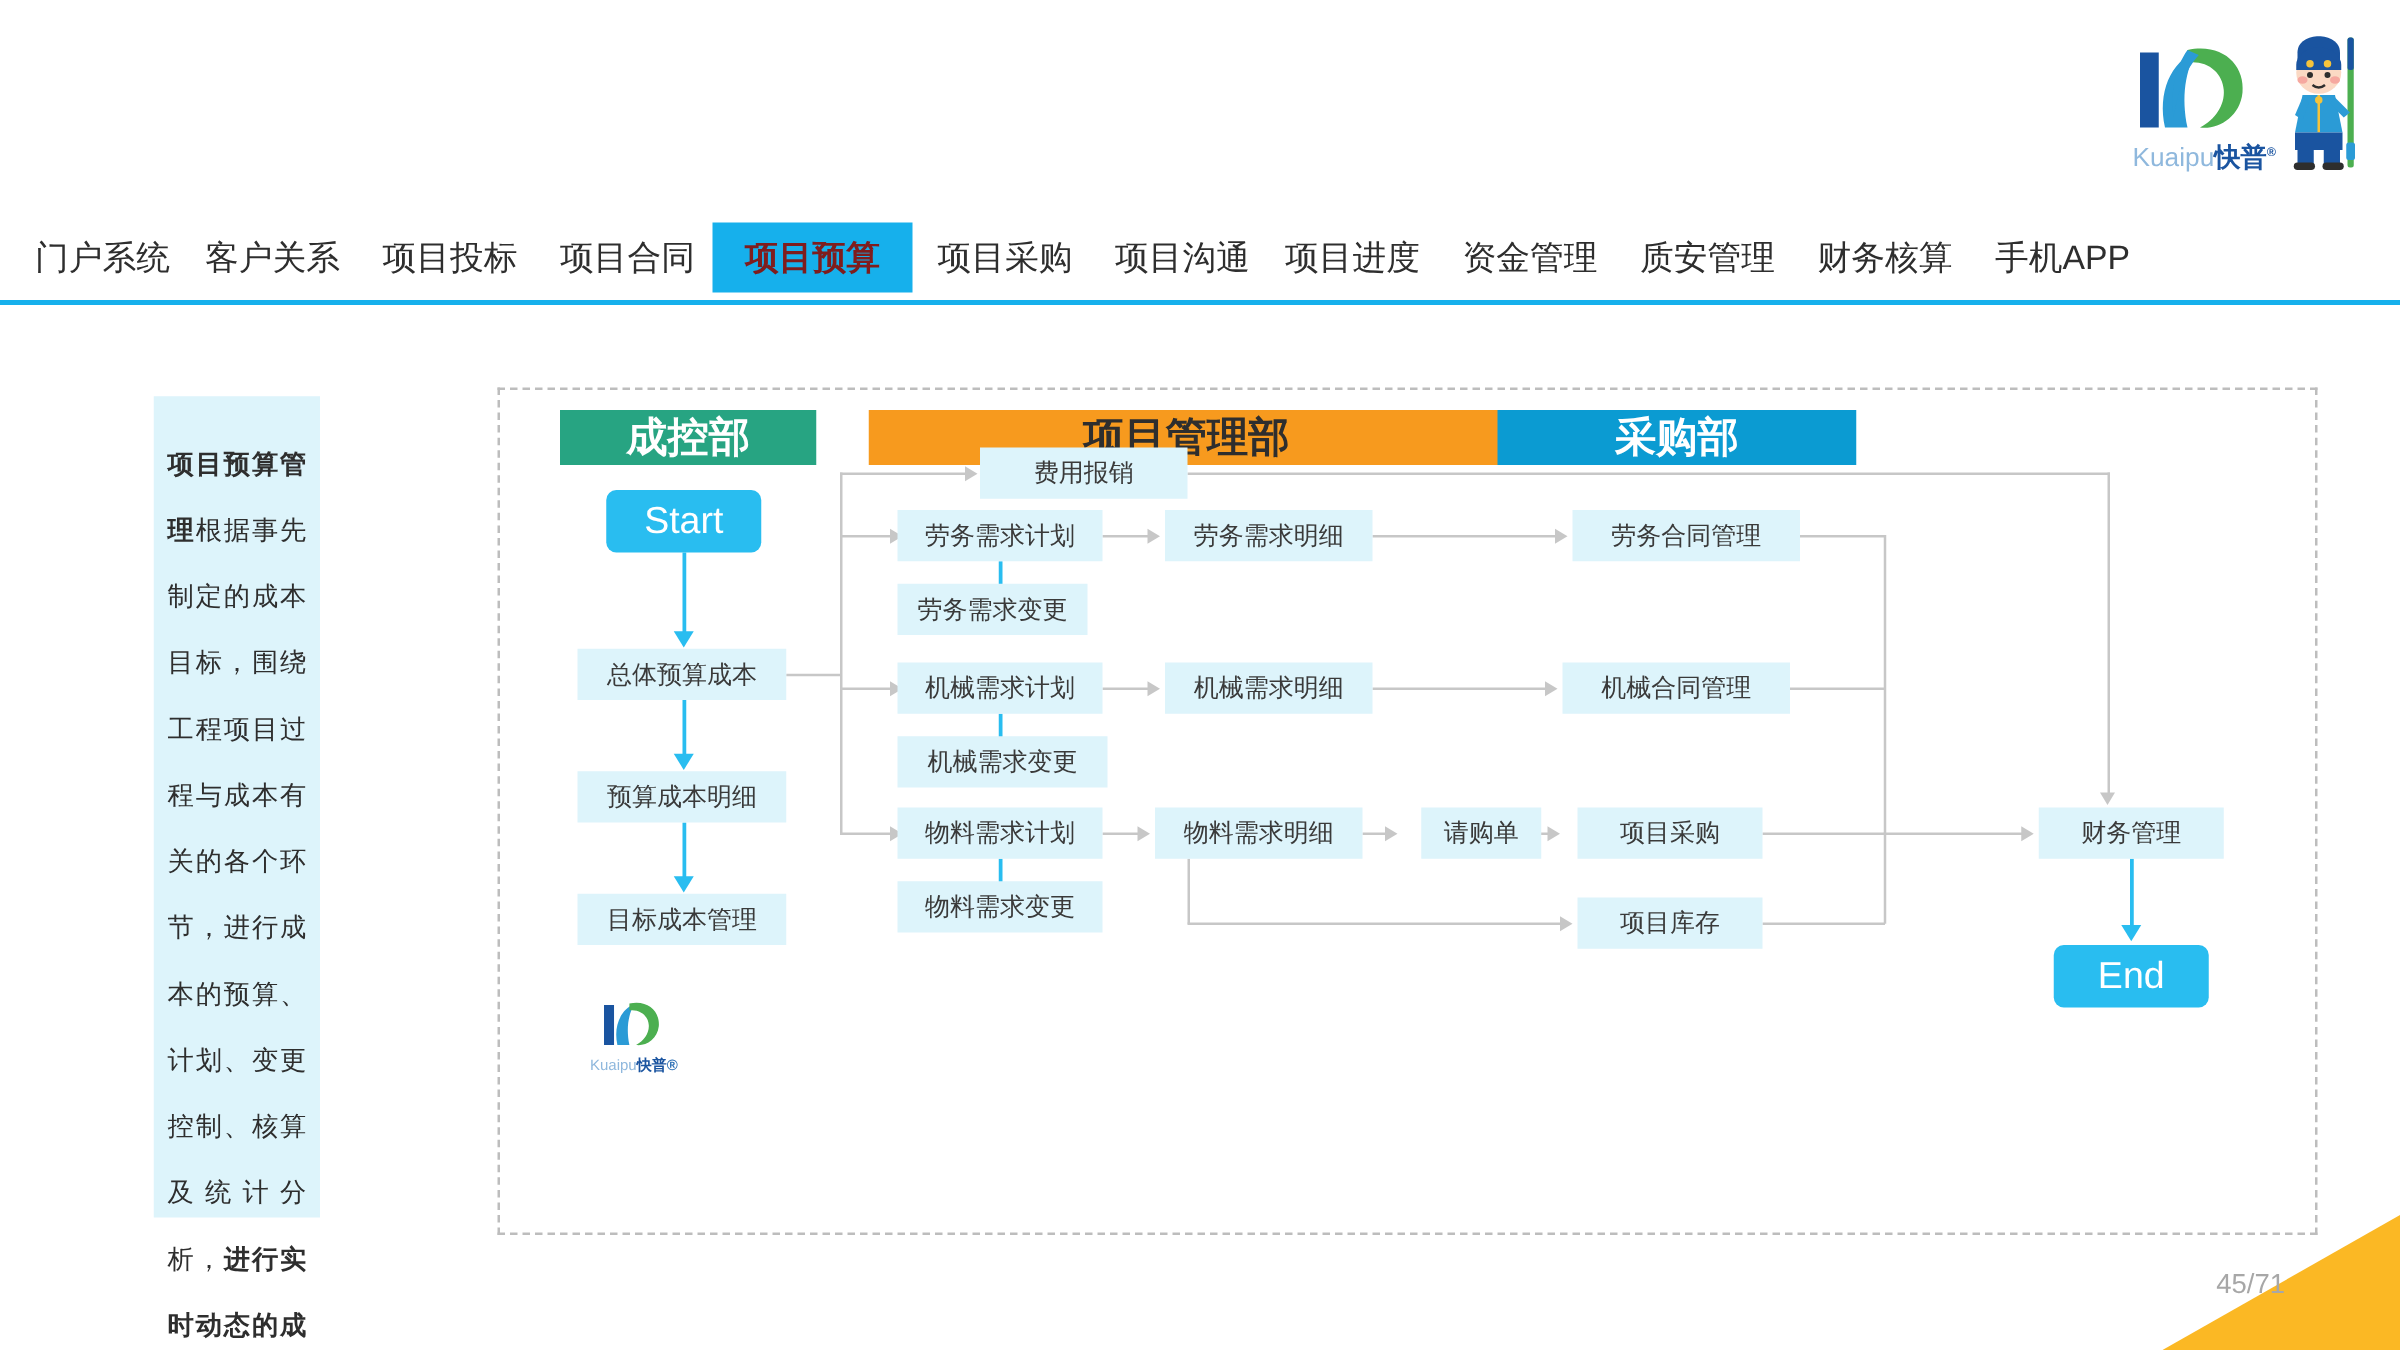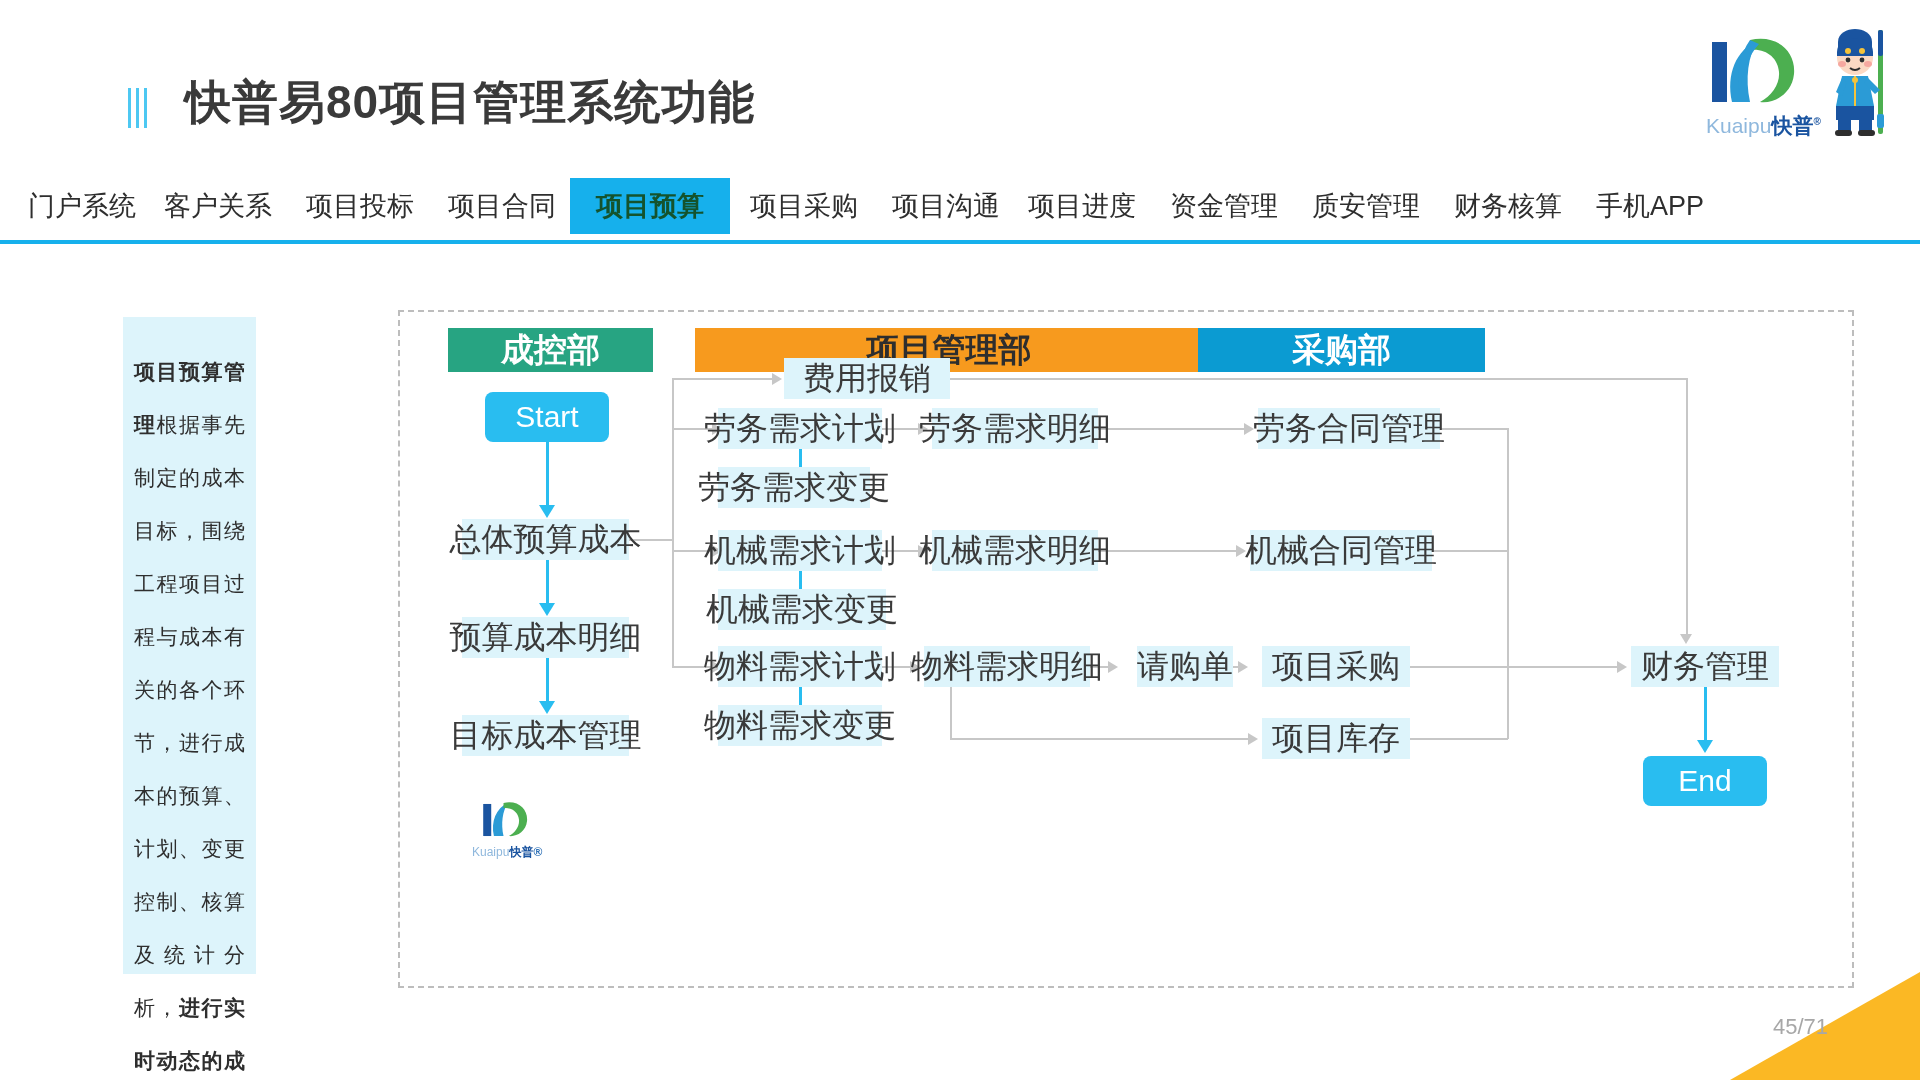--- a/index.html
+++ b/index.html
@@ -58,21 +58,21 @@
   
   .nav {
     position: absolute; left: 0; top: 178px; width: 1920px; height: 56px;
     display: flex; align-items: stretch;
   }
   .nav-item {
     display: flex; align-items: center; justify-content: center;
     font-size: 27px; color: #2e2e2e; white-space: nowrap; cursor: pointer;
     padding: 0 14px; font-weight: 500;
   }
-  .nav-item.active { background: #16b0ec; color: #14532d; font-weight: 700; padding: 0 26px; }
+  .nav-item.active { background: #16b0ec; color: #7f1d1d; font-weight: 700; padding: 0 26px; }
   .nav-rule {
     position: absolute; left: 0; top: 240px; width: 1920px; height: 4px; background: #16b0ec;
   }
 
   
   .desc-panel {
     position: absolute; left: 123px; top: 317px; width: 133px; height: 657px;
     background: #ddf4fb; padding: 28px 0 0 0;
   }
   .desc-text {
@@ -91,21 +91,21 @@
     position: absolute; height: 44px; display: flex; align-items: center;
     justify-content: center; font-size: 33px; font-weight: 700; white-space: nowrap;
   }
   .dept.green  { background: #27a482; color: #ffffff; }
   .dept.orange { background: #f79a1e; color: #2e2e2e; }
   .dept.blue   { background: #0b9bd2; color: #ffffff; }
   .dept.yellow { background: #fbfb00; color: #2e2e2e; }
 
   .node {
     position: absolute; display: flex; align-items: center; justify-content: center;
-    background: #ddf4fb; color: #3a3a3a; font-size: 32px; height: 41px;
+    background: #ddf4fb; color: #3a3a3a; font-size: 20px; height: 41px;
     white-space: nowrap; z-index: 3;
   }
   .pill {
     position: absolute; display: flex; align-items: center; justify-content: center;
     background: #29bdf0; color: #ffffff; font-size: 30px; height: 50px;
     border-radius: 8px; z-index: 3;
   }
 
   
   .ln { position: absolute; background: #c7c7c7; z-index: 1; }
@@ -143,28 +143,20 @@
 <div id="root">
 
   <div class="corner-tl">
     <div class="band"></div>
       <div class="band b2"></div>
   </div>
   <div class="corner-br">
     <div class="tri"></div>
   </div>
 
-  <div class="header">
-    <div class="title-bars">
-      <i></i>
-        <i></i>
-        <i></i>
-    </div>
-    <div class="page-title">快普易80项目管理系统功能</div>
-  </div>
 
   <div class="logo-top">
     <svg class="logo-mark" viewBox="0 0 116 76">
       <path d="M6 8 h15 v60 h-15 z" fill="#1a54a0"></path>
       <path d="M26 68 c-6 -28 4 -52 26 -62 c-10 16 -13 38 -8 62 z" fill="#2b9bd6"></path>
       <path d="M44 6 c28 -6 46 12 44 34 c-2 20 -20 30 -34 28 c12 -6 20 -18 19 -30 c-1 -14 -13 -24 -29 -22 z" fill="#4caf50"></path>
       <path d="M44 6 c-10 14 -14 34 -11 54 c3 -20 9 -38 20 -50 z" fill="#2b9bd6"></path>
     </svg>
     <div class="logo-word">
       <span class="kp">Kuaipu</span><span class="cn">快普</span><span class="reg">®</span>

